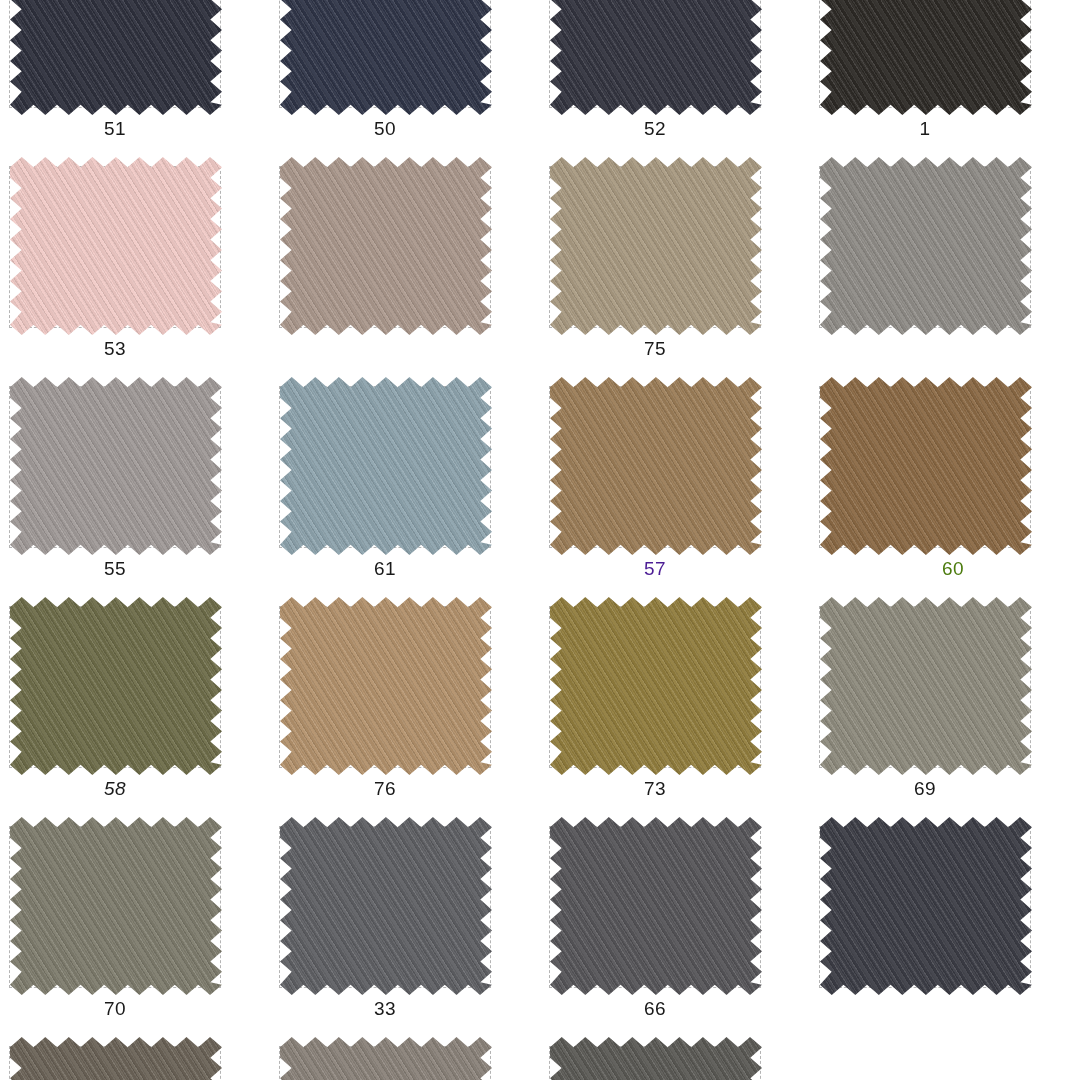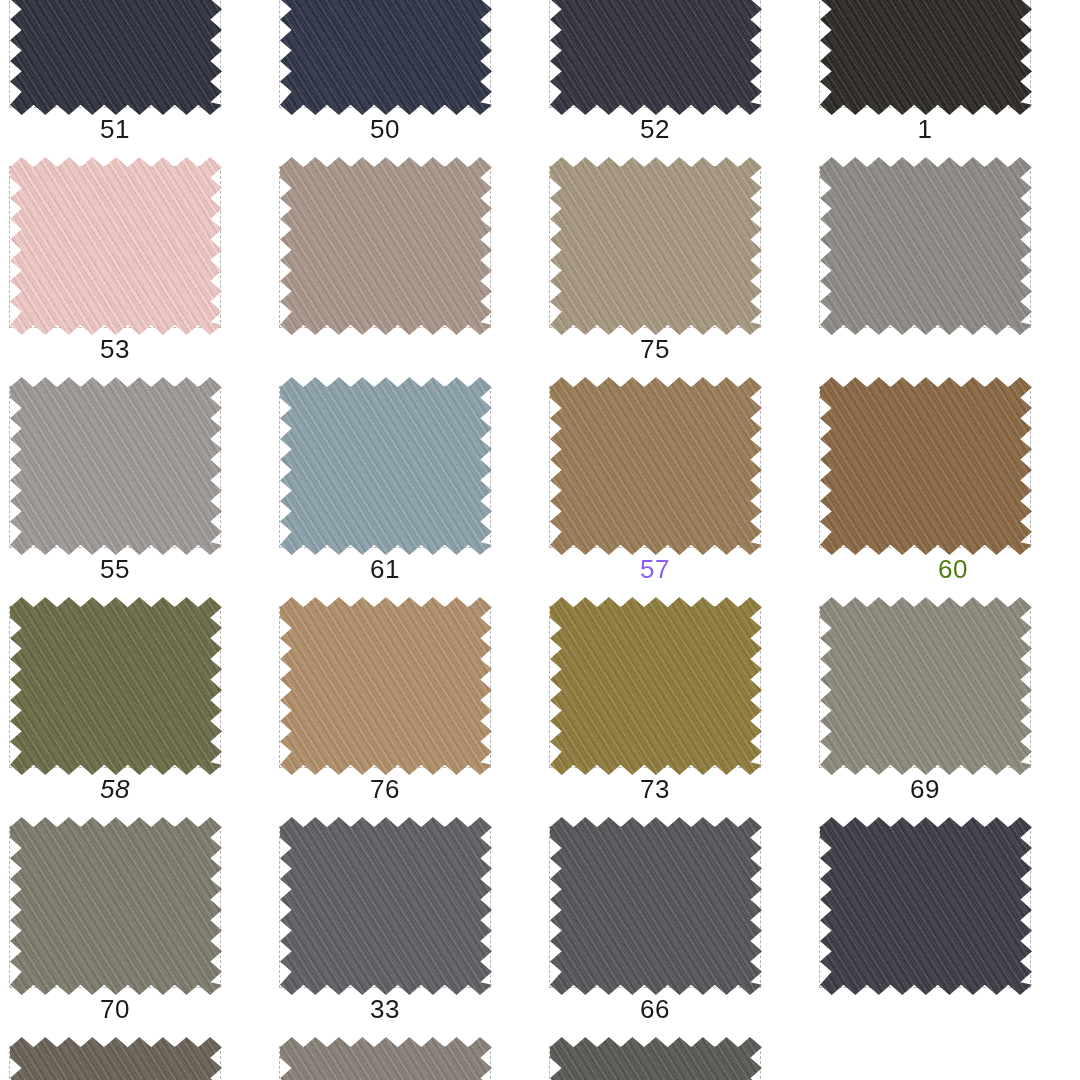--- a/index.html
+++ b/index.html
@@ -104,21 +104,21 @@
       5.5% 17.4%, 0% 11.6%
     );
   }
 
   .swatch-label {
     position: absolute;
     left: 0;
     top: 174px;
     width: 230px;
     text-align: center;
-    font-size: 26px;
+    font-size: 19px;
     line-height: 34px;
     color: #1a1a1a;
     font-family: "Liberation Sans", sans-serif;
     letter-spacing: 0.5px;
   }
 </style>
 </head>
 <body>
 
 <div id="swatch-card">
@@ -178,21 +178,21 @@
       <div class="swatch-cell">
         <div class="swatch-box" style="border-color: rgb(180, 180, 180);">
           <div class="fabric" style="background-color: rgb(141, 163, 173);"></div>
         </div>
         <div class="swatch-label" style="color: rgb(26, 26, 26);">61</div>
       </div>
       <div class="swatch-cell">
         <div class="swatch-box" style="border-color: rgb(180, 180, 180);">
           <div class="fabric" style="background-color: rgb(156, 125, 87);"></div>
         </div>
-        <div class="swatch-label" style="color: #8b5cf6;">57</div>
+        <div class="swatch-label" style="color: #4c1d95;">57</div>
       </div>
       <div class="swatch-cell">
         <div class="swatch-box" style="border-color: rgb(180, 180, 180);">
           <div class="fabric" style="background-color: rgb(139, 105, 68);"></div>
         </div>
         <div class="swatch-label" style="color: #4d7c0f; margin-left: 28px;">60</div>
       </div>
       <div class="swatch-cell">
         <div class="swatch-box" style="border-color: rgb(180, 180, 180);">
           <div class="fabric" style="background-color: rgb(110, 109, 73);"></div>

